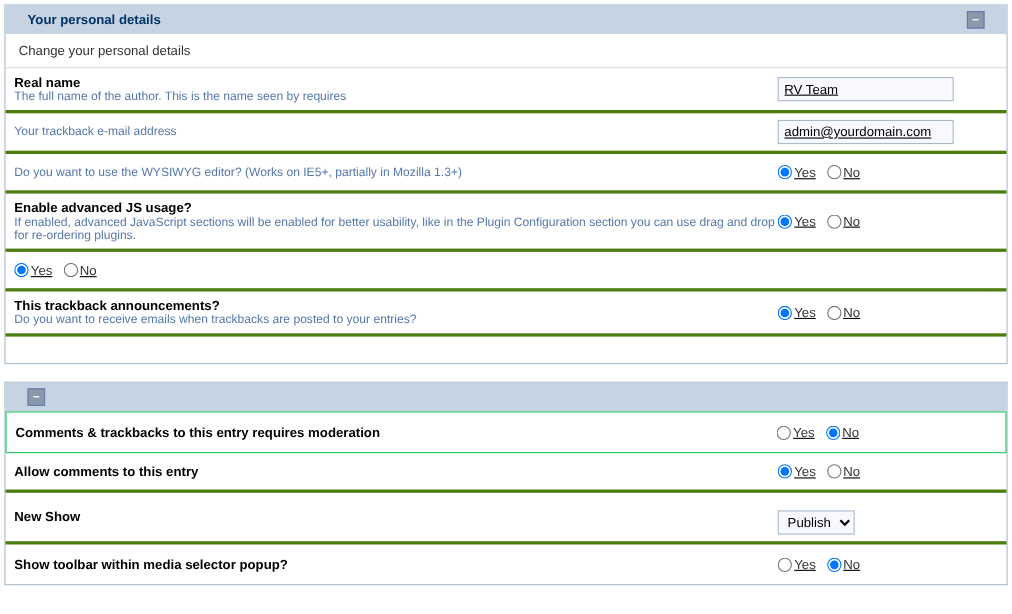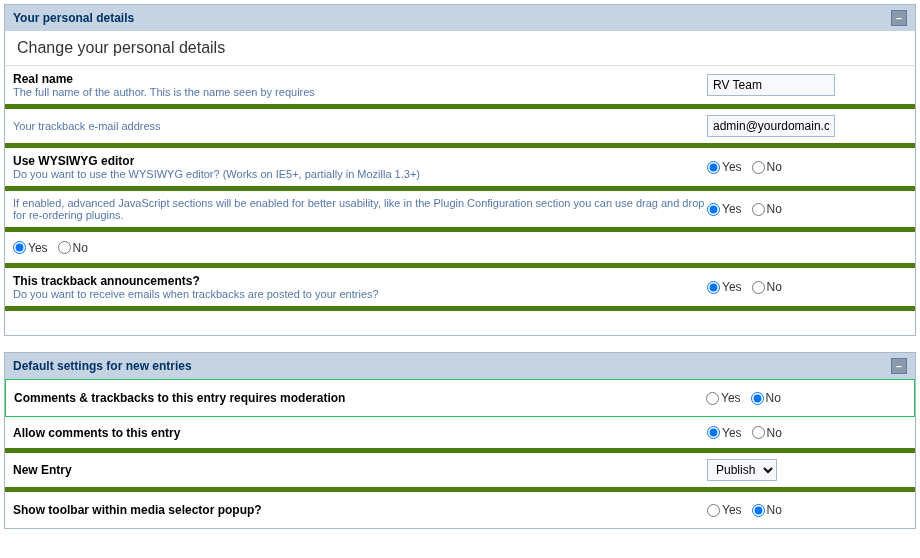--- a/index.html
+++ b/index.html
@@ -9,21 +9,21 @@
       background: #fff;
       color: #000;
       width: 920px;
     }
     .section {
       border: 1px solid #aab8cc;
       margin-bottom: 16px;
     }
     .section-header {
       background: #c5d3e3;
-      padding: 5px 8px;
+      padding: 5px 20px;
       font-weight: bold;
       font-size: 12px;
       color: #003366;
       display: flex;
       justify-content: space-between;
       align-items: center;
     }
     .section-header .collapse-btn {
       width: 16px;
       height: 16px;
@@ -31,28 +31,28 @@
       color: #fff;
       border: 1px solid #6677aa;
       display: flex;
       align-items: center;
       justify-content: center;
       cursor: pointer;
       font-size: 11px;
     }
     .section-intro {
       padding: 8px 12px;
-      font-size: 16px;
+      font-size: 12px;
       color: #333;
       border-bottom: 1px solid #ddd;
     }
     .row {
       display: flex;
       align-items: center;
-      border-bottom: 5px solid #4d7c0f;
+      border-bottom: 3px solid #4d7c0f;
       padding: 6px 8px;
       min-height: 36px;
     }
     .row:last-child {
       border-bottom: none;
     }
     .row-label {
       flex: 1;
     }
     .row-label .label-title {
@@ -68,42 +68,45 @@
       width: 200px;
       display: flex;
       align-items: center;
       justify-content: flex-start;
       gap: 8px;
     }
     input[type="text"] {
       border: 1px solid #aab8cc;
       padding: 3px 5px;
       font-size: 12px;
-      width: 128px;
+      width: 160px;
       background: #f8f8ff;
+      text-decoration: underline;
     }
     .radio-group {
       display: flex;
       align-items: center;
       gap: 4px;
+      text-decoration: underline;
     }
     .radio-group label {
       font-size: 12px;
       color: #333;
       cursor: pointer;
       margin-right: 6px;
       display: flex;
       align-items: center;
       gap: 2px;
     }
     select {
       border: 1px solid #aab8cc;
       padding: 2px 4px;
       font-size: 12px;
       background: #f8f8ff;
+      margin-top: 10px;
     }
     .page-wrapper {
       padding: 4px;
       background: #fff;
     }
   </style>
 </head>
 <body>
 
 <div class="page-wrapper">
@@ -129,39 +132,39 @@
       <div class="row-label">
         <div class="label-desc">Your trackback e-mail address</div>
       </div>
       <div class="row-control">
         <input type="text" value="admin@yourdomain.com" style="">
       </div>
     </div>
 
     <div class="row">
       <div class="row-label">
-        <div class="label-title">Use WYSIWYG editor</div>
         <div class="label-desc">Do you want to use the WYSIWYG editor? (Works on IE5+, partially in Mozilla 1.3+)</div>
       </div>
       <div class="row-control">
         <div class="radio-group">
           <label>
             <input type="radio" name="wysiwyg" value="yes" checked="" style="">
             <span>Yes</span>
           </label>
           <label>
             <input type="radio" name="wysiwyg" value="no" style="">
             <span>No</span>
           </label>
         </div>
       </div>
     </div>
 
     <div class="row">
       <div class="row-label">
+        <div class="label-title">Enable advanced JS usage?</div>
         <div class="label-desc">If enabled, advanced JavaScript sections will be enabled for better usability, like in the Plugin Configuration section you can use drag and drop for re-ordering plugins.</div>
       </div>
       <div class="row-control">
         <div class="radio-group">
           <label>
             <input type="radio" name="advjs" value="yes" checked="" style="">
             <span>Yes</span>
           </label>
           <label>
             <input type="radio" name="advjs" value="no" style="">
@@ -203,21 +206,20 @@
           </label>
         </div>
       </div>
     </div>
 
     <div class="row" style="min-height: 24px;"></div>
   </div>
 
   <div class="section">
     <div class="section-header">
-      <span>Default settings for new entries</span>
       <div class="collapse-btn">–</div>
     </div>
 
     <div style="border: 1px solid #22c55e; margin: 0;">
       <div class="row" style="border-bottom: none;">
         <div class="row-label">
           <div class="label-title">Comments &amp; trackbacks to this entry requires moderation</div>
         </div>
         <div class="row-control">
           <div class="radio-group">
@@ -247,21 +249,21 @@
           <label>
             <input type="radio" name="allowcomments" value="no" style="">
             <span>No</span>
           </label>
         </div>
       </div>
     </div>
 
     <div class="row">
       <div class="row-label">
-        <div class="label-title">New Entry</div>
+        <div class="label-title">New Show</div>
       </div>
       <div class="row-control">
         <select>
           <option value="Publish">Publish</option>
           <option value="Draft">Draft</option>
         </select>
       </div>
     </div>
 
     <div class="row">

